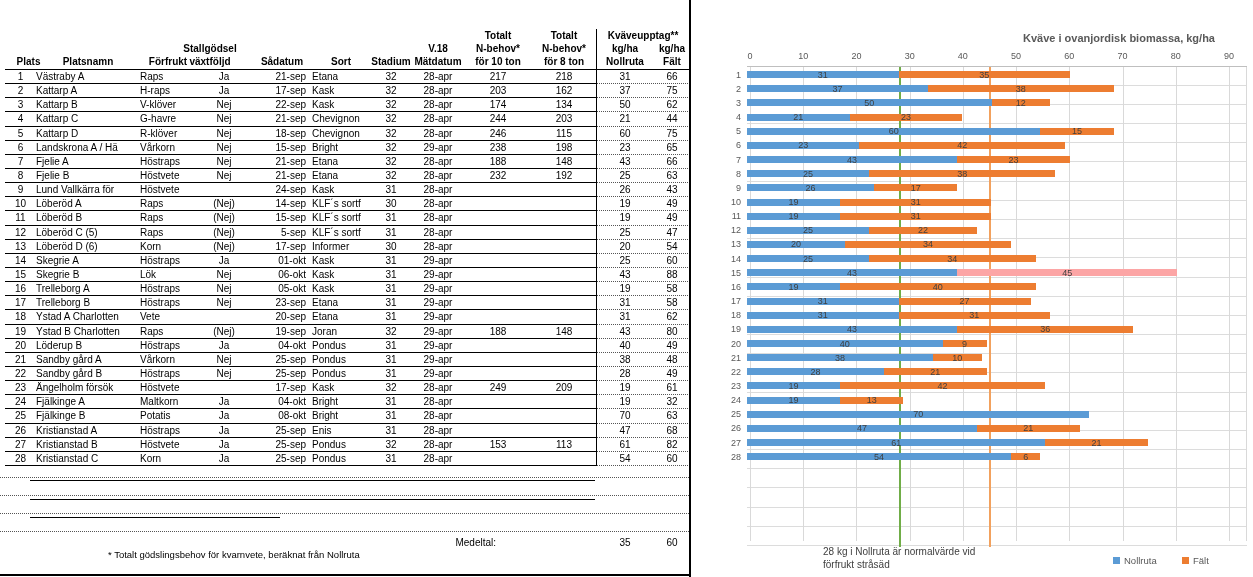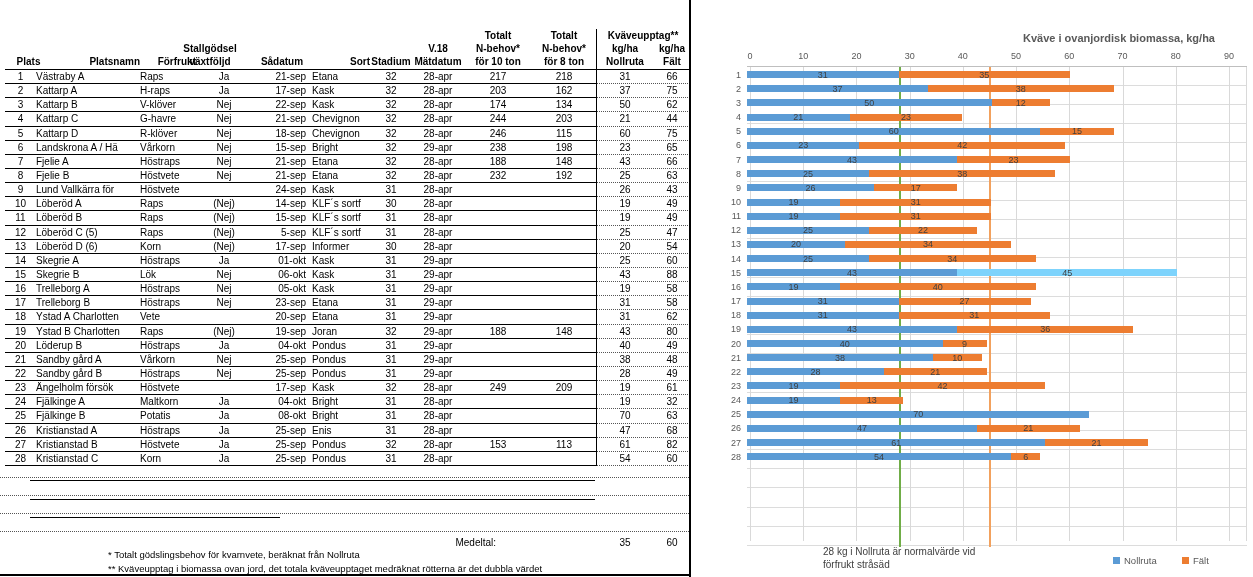--- a/index.html
+++ b/index.html
@@ -9,21 +9,21 @@
   #table-pane{position:absolute;left:0;top:0;width:689px;height:577px;}
   #report-title{position:absolute;left:38px;top:3px;font-size:12px;font-weight:bold;white-space:nowrap;}
   .hc{position:absolute;font-size:10px;font-weight:bold;line-height:13px;white-space:nowrap;overflow:hidden;}
   .ov{overflow:visible;}
   .hr1{top:29px}.hr2{top:42px}.hr3{top:55px}
   .x-plats{left:13px;width:31px}.x-namn{left:36px;width:104px}.x-for{left:140px;width:56px}
   .x-vax{left:182px;width:56px}.x-sad{left:252px;width:60px}.x-sort{left:312px;width:58px}
   .x-sta{left:370px;width:42px}.x-mat{left:412px;width:52px}.x-n10{left:464px;width:68px}
   .x-n8{left:532px;width:64px}.x-noll{left:596px;width:58px}.x-falt{left:654px;width:36px}
   .x-kv{left:596px;width:94px}
-  .ta-c{text-align:center}.ta-l{text-align:right}
+  .ta-c{text-align:center}.ta-l{text-align:center}
   #head-line{position:absolute;left:5px;top:69px;width:685px;border-top:1px solid #000;}
   #rows{position:absolute;left:5px;top:70px;}
   .trow{display:flex;height:14.15px;}
   .seg-l{display:flex;border-bottom:1px solid #000;}
   .seg-r{display:flex;border-bottom:1px dotted #555;}
   .c{font-size:10px;line-height:13.5px;white-space:nowrap;overflow:hidden;flex:none;}
   .c-plats{width:31px;text-align:center}.c-namn{width:104px}.c-for{width:56px}
   .c-vax{width:56px;text-align:center}.c-sad{width:60px;text-align:right;padding-right:6px;box-sizing:border-box;}
   .c-sort{width:58px}.c-sta{width:42px;text-align:center}.c-mat{width:52px;text-align:center}
   .c-n10{width:68px;text-align:center}.c-n8{width:64px;text-align:center}
@@ -632,21 +632,20 @@
     <div class="rule sol" style="left:30px;top:499px;width:565px;"></div>
     <div class="rule dot" style="left:0;top:513px;width:689px;"></div>
     <div class="rule sol" style="left:30px;top:517px;width:250px;"></div>
     <div class="rule dot" style="left:0;top:531px;width:689px;"></div>
 
     <span class="med" style="left:380px;top:537px;width:116px;text-align:right;">Medeltal:</span>
     <span class="med" style="left:596px;top:537px;width:58px;text-align:center;">35</span>
     <span class="med" style="left:654px;top:537px;width:36px;text-align:center;">60</span>
 
     <div class="fn" style="top:549px;">* Totalt gödslingsbehov för kvarnvete, beräknat från Nollruta</div>
-    <div class="fn" style="top:563px;">** Kväveupptag i biomassa ovan jord, det totala kväveupptaget medräknat rötterna är det dubbla värdet</div>
 
     <div id="pane-bottom"></div>
   </div>
 
   <div id="divider"></div>
 
   <div id="chart-pane">
     <div id="chart-title">Kväve i ovanjordisk biomassa, kg/ha</div>
     <div id="xticks">
         <span class="tick" style="left: 3px;">0</span>
@@ -823,21 +822,21 @@
           </div>
           <div class="bar" style="width: 166.26px; background: rgb(237, 125, 49);">
             <span class="dl">34</span>
           </div>
         </div>
         <div class="crow" style="top: 198.7px;">
           <span class="cat">15</span>
           <div class="bar" style="width: 210.27px; background: rgb(91, 155, 213);">
             <span class="dl">43</span>
           </div>
-          <div class="bar" style="width: 220.05px; background: #7dd3fc;">
+          <div class="bar" style="width: 220.05px; background: #fca5a5;">
             <span class="dl">45</span>
           </div>
         </div>
         <div class="crow" style="top: 212.85px;">
           <span class="cat">16</span>
           <div class="bar" style="width: 92.91px; background: rgb(91, 155, 213);">
             <span class="dl">19</span>
           </div>
           <div class="bar" style="width: 195.6px; background: rgb(237, 125, 49);">
             <span class="dl">40</span>

